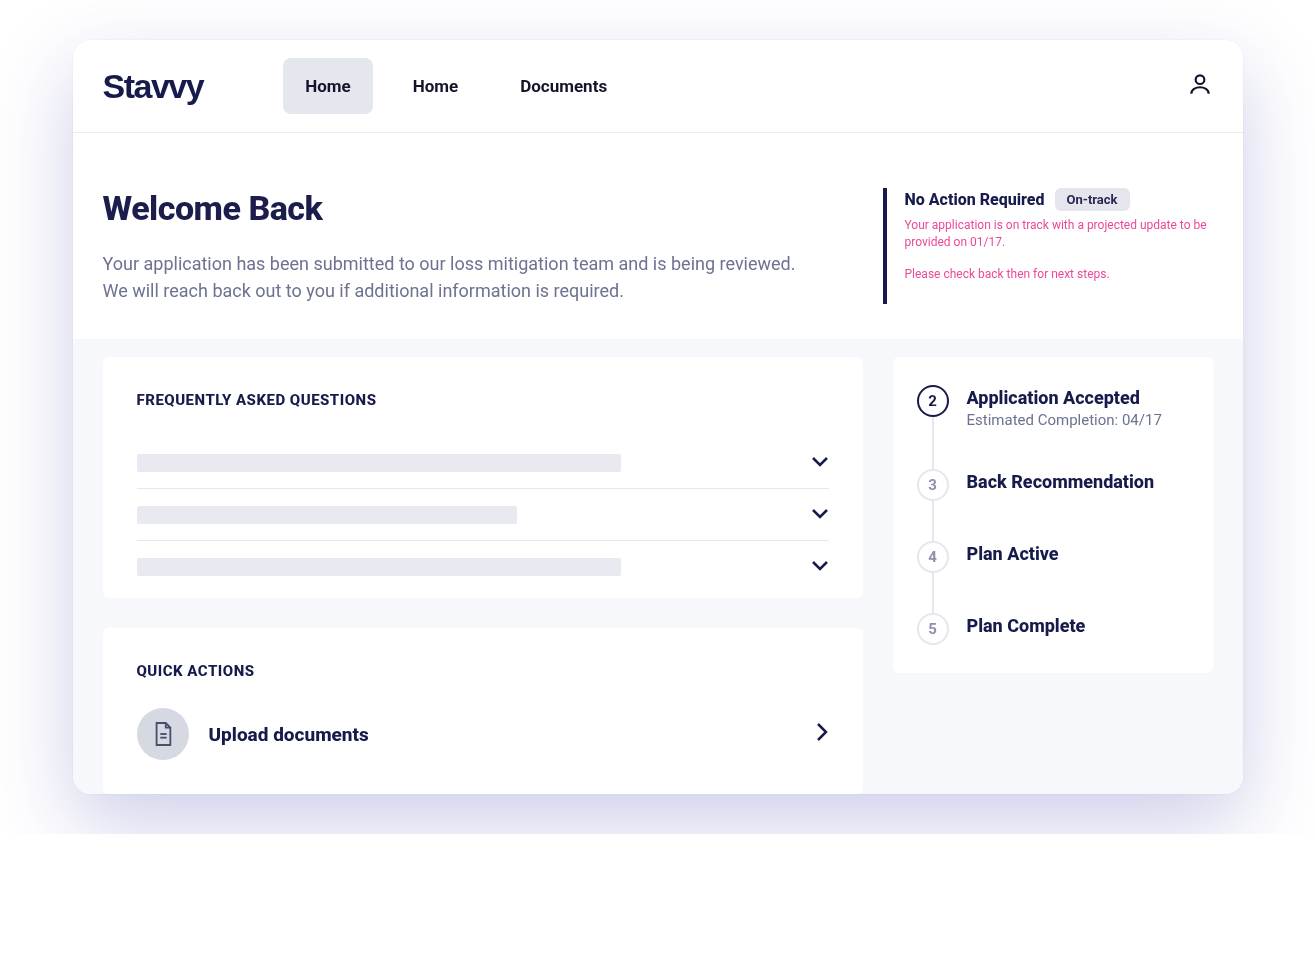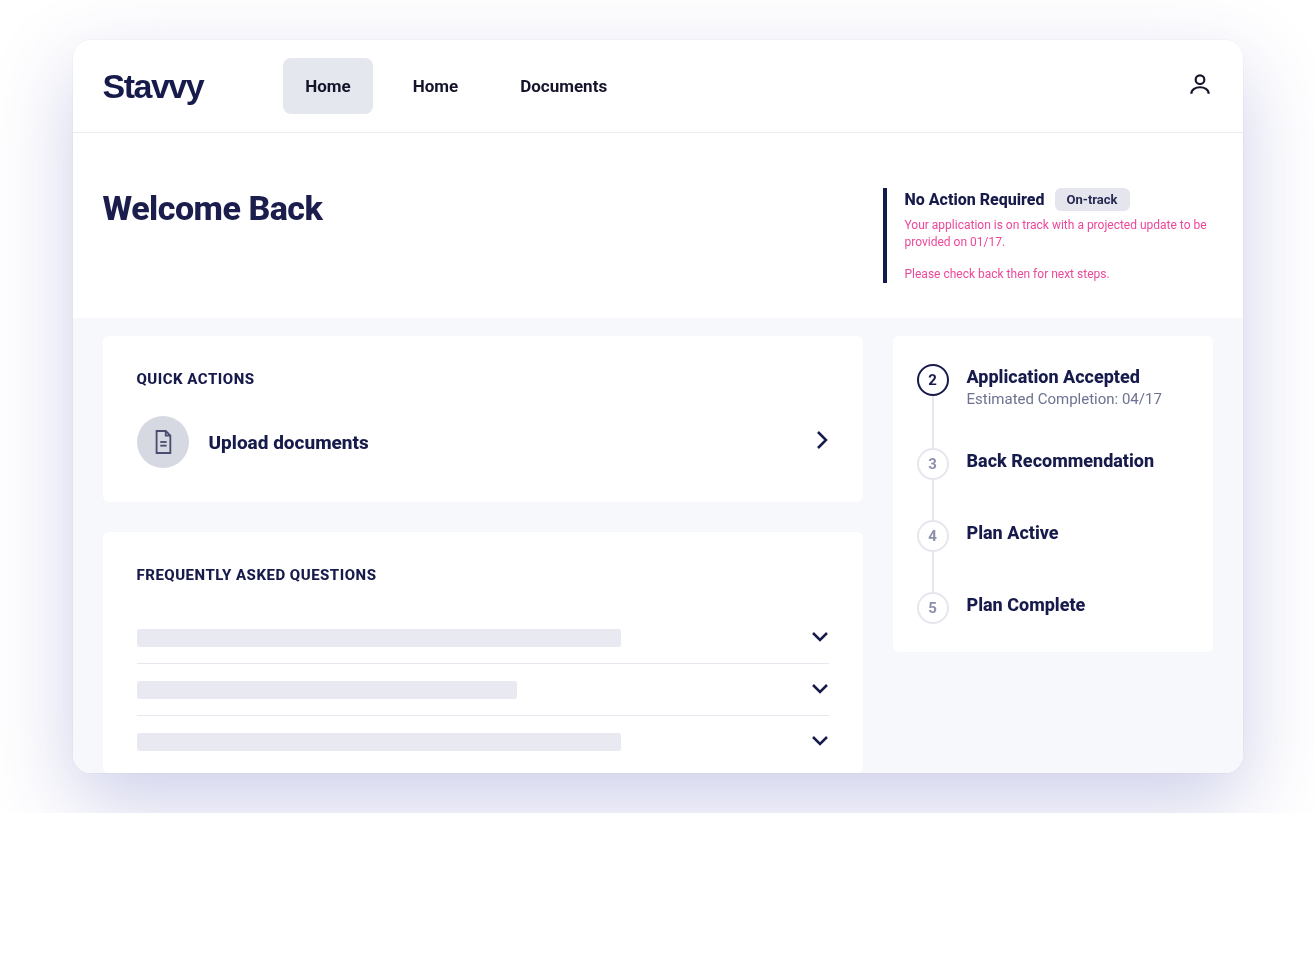--- a/index.html
+++ b/index.html
@@ -207,36 +207,68 @@
       <svg viewBox="0 0 24 24" fill="none" stroke-width="2">
         <circle cx="12" cy="8" r="4"></circle>
         <path d="M4 21c0-4 4-6 8-6s8 2 8 6"></path>
       </svg>
     </div>
   </div>
 
   <div class="hero">
     <div class="hero-left">
       <h1 class="page-title">Welcome Back</h1>
+      <p class="page-subtitle">
+        <span>Your application has been submitted to our loss mitigation team and is being reviewed.</span><br>
+        <span>We will reach back out to you if additional information is required.</span>
+      </p>
     </div>
     <div class="hero-right">
       <div class="status-row">
         <span class="status-title">No Action Required</span>
         <span class="status-badge">On-track</span>
       </div>
       <p class="status-desc">
         <span>Your application is on track with a projected update to be provided on 01/17.</span>
         <span class="gap"></span>
         <span>Please check back then for next steps.</span>
       </p>
     </div>
   </div>
 
   <div class="content">
     <div class="col-left">
+
+      <div class="card" style="padding-bottom:6px;">
+        <div class="card-heading">FREQUENTLY ASKED QUESTIONS</div>
+        <div class="faq-item">
+          <div class="faq-skel"></div>
+          <div class="faq-chevron">
+            <svg viewBox="0 0 18 12">
+                <polyline points="2,2 9,9 16,2"></polyline>
+              </svg>
+          </div>
+        </div>
+        <div class="faq-item">
+          <div class="faq-skel" style="width:55%;"></div>
+          <div class="faq-chevron">
+            <svg viewBox="0 0 18 12">
+                <polyline points="2,2 9,9 16,2"></polyline>
+              </svg>
+          </div>
+        </div>
+        <div class="faq-item">
+          <div class="faq-skel" style="width:70%;"></div>
+          <div class="faq-chevron">
+            <svg viewBox="0 0 18 12">
+                <polyline points="2,2 9,9 16,2"></polyline>
+              </svg>
+          </div>
+        </div>
+      </div>
 
       <div class="card">
         <div class="card-heading">QUICK ACTIONS</div>
         <div class="quick-action">
           <div class="qa-icon-circle">
             <svg viewBox="0 0 24 28">
               <path d="M5 2h10l5 5v19H5z"></path>
               <path d="M15 2v5h5"></path>
               <line x1="9" y1="14" x2="16" y2="14"></line>
               <line x1="9" y1="18" x2="16" y2="18"></line>
@@ -244,48 +276,20 @@
           </div>
           <div class="qa-label">Upload documents</div>
           <div class="qa-chevron">
             <svg viewBox="0 0 12 20">
                 <polyline points="2,2 10,10 2,18"></polyline>
               </svg>
           </div>
         </div>
       </div>
 
-      <div class="card" style="padding-bottom:6px;">
-        <div class="card-heading">FREQUENTLY ASKED QUESTIONS</div>
-        <div class="faq-item">
-          <div class="faq-skel"></div>
-          <div class="faq-chevron">
-            <svg viewBox="0 0 18 12">
-                <polyline points="2,2 9,9 16,2"></polyline>
-              </svg>
-          </div>
-        </div>
-        <div class="faq-item">
-          <div class="faq-skel" style="width:55%;"></div>
-          <div class="faq-chevron">
-            <svg viewBox="0 0 18 12">
-                <polyline points="2,2 9,9 16,2"></polyline>
-              </svg>
-          </div>
-        </div>
-        <div class="faq-item">
-          <div class="faq-skel" style="width:70%;"></div>
-          <div class="faq-chevron">
-            <svg viewBox="0 0 18 12">
-                <polyline points="2,2 9,9 16,2"></polyline>
-              </svg>
-          </div>
-        </div>
-      </div>
-
     </div>
 
     <div class="col-right">
       <div class="steps">
 
 
         <div class="step">
           <div class="step-line light"></div>
           <div class="step-circle active">2</div>
           <div class="step-text">

